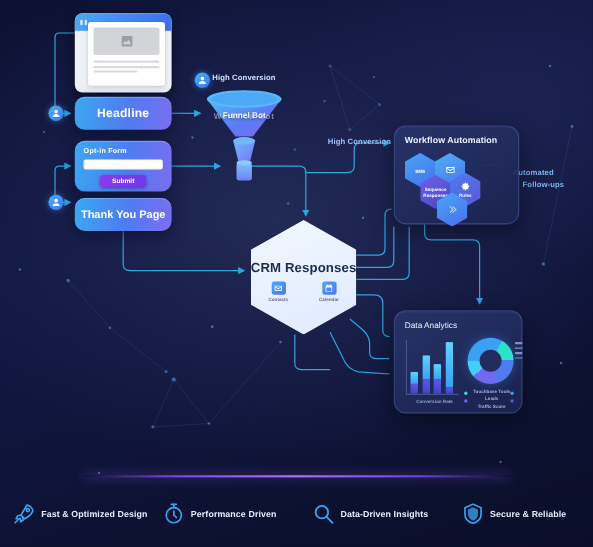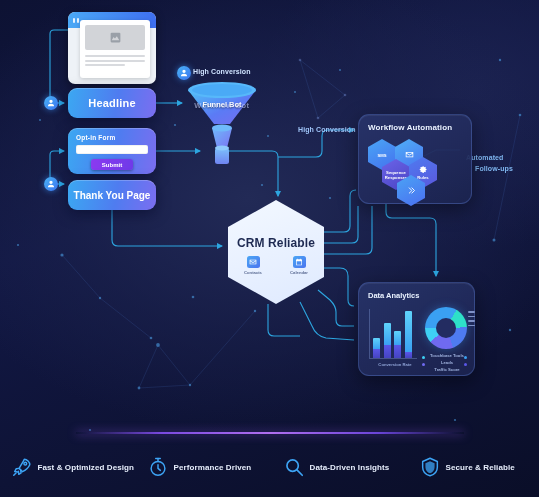--- a/index.html
+++ b/index.html
@@ -175,21 +175,21 @@
   .hexmini svg { width: 9px; height: 9px; }
   .hx-a { left: 9px;  top: 24px; background: linear-gradient(150deg,#4aa6f6,#4470ee); }
   .hx-b { left: 36px; top: 24px; background: linear-gradient(150deg,#4fb0f8,#4a74f0); }
   .hx-c { left: 23px; top: 44px; background: linear-gradient(150deg,#6b63e8,#4a45c4); }
   .hx-d { left: 50px; top: 42px; background: linear-gradient(150deg,#4e7bf0,#5b57dd); }
   .hx-e { left: 38px; top: 60px; background: linear-gradient(150deg,#4ba4f5,#4a6ff0); }
 
   #da { left: 358px; top: 282px; width: 117px; height: 94px; }
   #da .ptitle {
     position: absolute; left: 9px; top: 8px;
-    font-size: 7.5px; font-weight: 700; color: #eaf2ff;
+    font-size: 7.5px; font-weight: 400; color: #eaf2ff;
   }
   #bars {
     position: absolute; left: 10px; top: 26px; width: 48px; height: 50px;
     display: flex; align-items: flex-end; gap: 3.5px;
     border-left: 1px solid rgba(140,165,230,.35);
     border-bottom: 1px solid rgba(140,165,230,.35);
     padding-left: 3px;
   }
   #bars .bar { width: 7px; border-radius: 1px 1px 0 0; position: relative; overflow: hidden; }
   #bars .bar .top { position:absolute; left:0; right:0; top:0; background: linear-gradient(180deg,#5fd3fb,#3aa0f2); }
@@ -411,21 +411,21 @@
   <div class="caption" id="cap-hc1">High Conversion</div>
   <div class="caption" id="cap-hc2">High Conversion</div>
   <div class="caption" id="cap-follow">
     <span>Automated</span>
     <span class="l2">Follow-ups</span>
   </div>
 
   <div class="node" id="crm">
     <div class="hexring"></div>
     <div class="hexbody"></div>
-    <div class="crm-title">CRM Reliable</div>
+    <div class="crm-title">CRM Responses</div>
     <div class="crm-icons">
       <div class="crm-ic">
         <div class="box">
           <svg viewBox="0 0 24 24" fill="#fff">
               <path d="M2 5h20v14H2z" opacity=".15"></path>
               <path d="M2 5h20v14H2V5zm2 2v.4l8 5 8-5V7H4zm16 10V9.7l-8 5-8-5V17h16z"></path>
             </svg>
         </div>
         <span>Contacts</span>
       </div>

